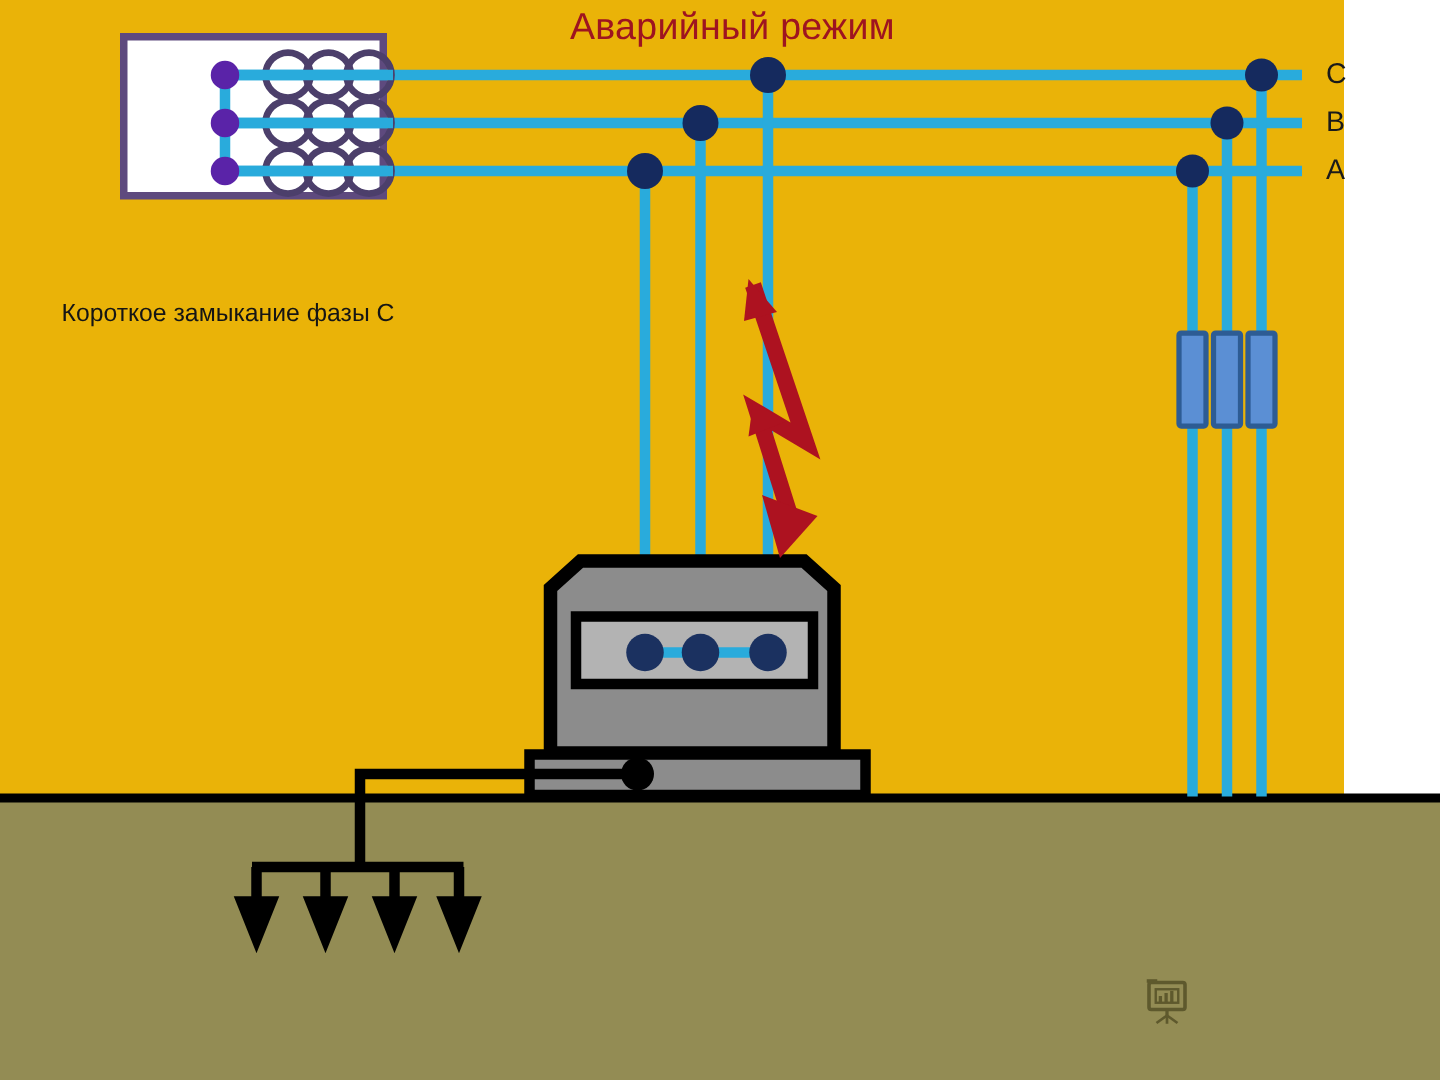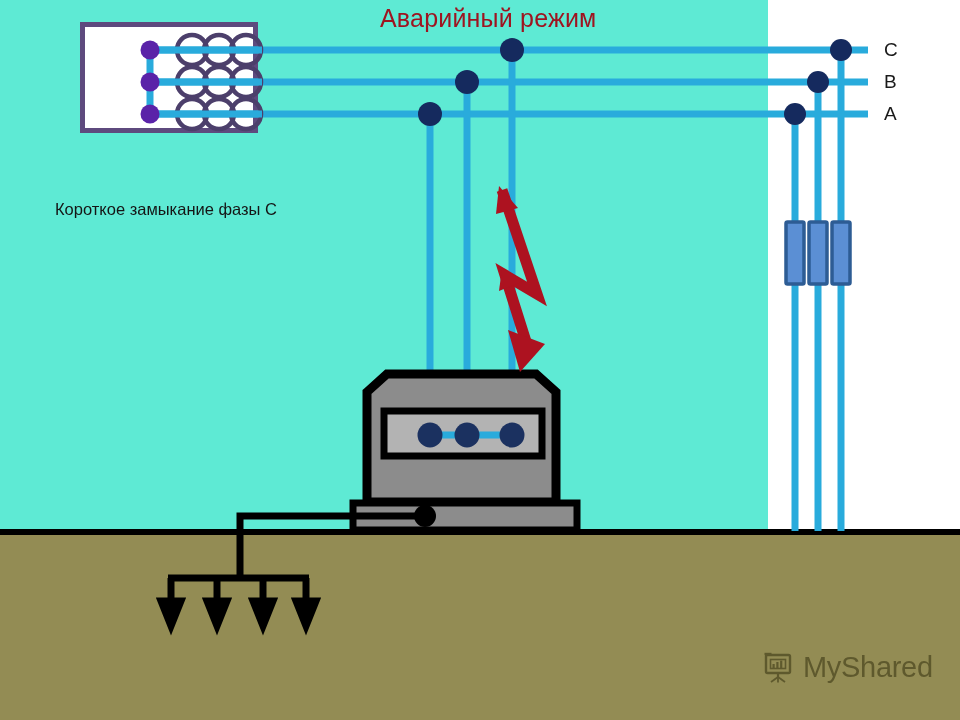--- a/index.html
+++ b/index.html
@@ -8,42 +8,42 @@
     background: #ffffff;
   }
   body {
     width: 960px;
     height: 720px;
     font-family: "Liberation Sans", sans-serif;
     overflow: hidden;
   }
   #stage {
     position: relative;
-    width: 768px;
+    width: 896px;
     height: 720px;
-    background: #5eead4;
+    background: #eab308;
   }
   #diagram {
     position: absolute;
     left: 0;
     top: 0;
   }
   #title-text {
     position: absolute;
     left: 380px;
     top: 4px;
     font-size: 25px;
     color: #9e1420;
     font-family: "Liberation Sans", sans-serif;
     letter-spacing: 0.2px;
     white-space: nowrap;
   }
   .note {
     position: absolute;
-    left: 55px;
+    left: 41px;
     font-size: 16.5px;
     color: #151515;
     font-family: "Liberation Sans", sans-serif;
     white-space: nowrap;
     font-weight: 500;
   }
   #note-l1 { top: 200px; }
   #note-l2 { top: 228px; }
   .phase-label {
     position: absolute;
@@ -191,16 +191,15 @@
       <rect x="8.5" y="9.5" width="15" height="9" fill="none" stroke="#3f3a16" stroke-width="1.6"></rect>
       <rect x="10.5" y="14" width="2.2" height="4.5" fill="#3f3a16"></rect>
       <rect x="14.3" y="12" width="2.2" height="6.5" fill="#3f3a16"></rect>
       <rect x="18.1" y="10.6" width="2.2" height="7.9" fill="#3f3a16"></rect>
       <line x1="16" y1="23" x2="16" y2="27" stroke="#3f3a16" stroke-width="2.2"></line>
       <line x1="16" y1="27" x2="9" y2="32" stroke="#3f3a16" stroke-width="1.8"></line>
       <line x1="16" y1="27" x2="23" y2="32" stroke="#3f3a16" stroke-width="1.8"></line>
       <line x1="16" y1="27" x2="16" y2="32.5" stroke="#3f3a16" stroke-width="1.8"></line>
       <line x1="2.5" y1="4" x2="9.5" y2="4" stroke="#3f3a16" stroke-width="2.4"></line>
     </svg>
-    <span id="wm-text">MyShared</span>
   </div>
 
 </div>
 
 </body></html>

